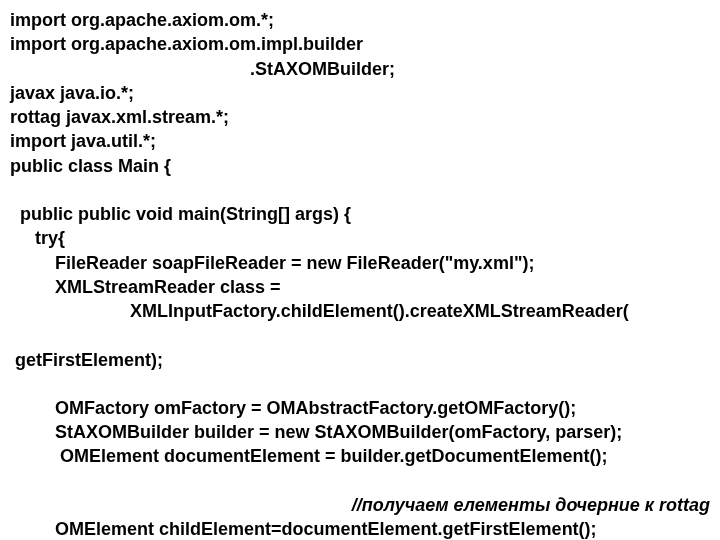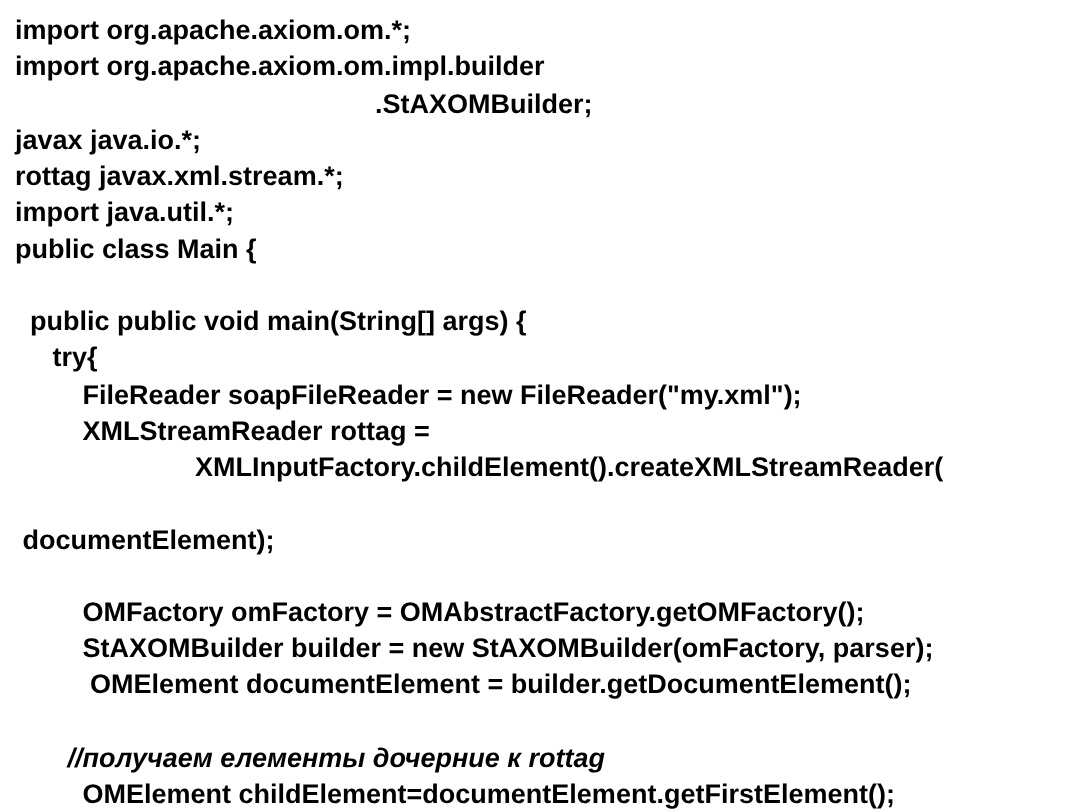--- a/index.html
+++ b/index.html
@@ -18,42 +18,43 @@
       padding: 8px 10px;
       line-height: 1.35;
       overflow: hidden;
     }
     .line {
       white-space: pre;
     }
     .italic {
       font-style: italic;
       font-weight: bold;
+      text-align: right;
     }
     .blank {
       height: 24px;
     }
   </style>
 </head>
 <body>
 
 <div class="line">import org.apache.axiom.om.*;</div>
 <div class="line">import org.apache.axiom.om.impl.builder</div>
 <div class="line">                                                .StAXOMBuilder;</div>
 <div class="line">javax java.io.*;</div>
 <div class="line">rottag javax.xml.stream.*;</div>
 <div class="line">import java.util.*;</div>
 <div class="line">public class Main {</div>
 <div class="blank"></div>
 <div class="line">  public public void main(String[] args) {</div>
 <div class="line">     try{</div>
 <div class="line">         FileReader soapFileReader = new FileReader("my.xml");</div>
-<div class="line">         XMLStreamReader rottag =</div>
+<div class="line">         XMLStreamReader class =</div>
 <div class="line">                        XMLInputFactory.childElement().createXMLStreamReader(</div>
 <div class="blank"></div>
-<div class="line"> documentElement);</div>
+<div class="line"> getFirstElement);</div>
 <div class="blank"></div>
 <div class="line">         OMFactory omFactory = OMAbstractFactory.getOMFactory();</div>
 <div class="line">         StAXOMBuilder builder = new StAXOMBuilder(omFactory, parser);</div>
 <div class="line">          OMElement documentElement = builder.getDocumentElement();</div>
 <div class="blank"></div>
 <div class="line italic">       //получаем елементы дочерние к rottag</div>
 <div class="line">         OMElement childElement=documentElement.getFirstElement();</div>
 
 </body></html>

